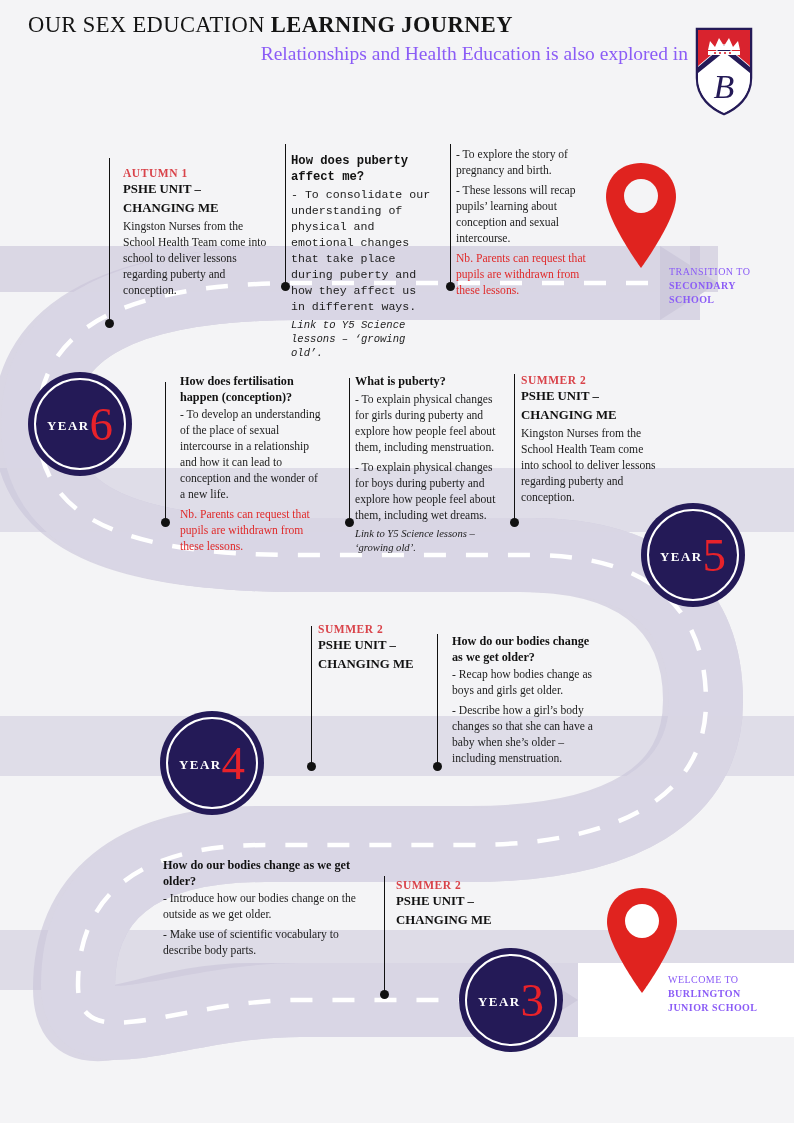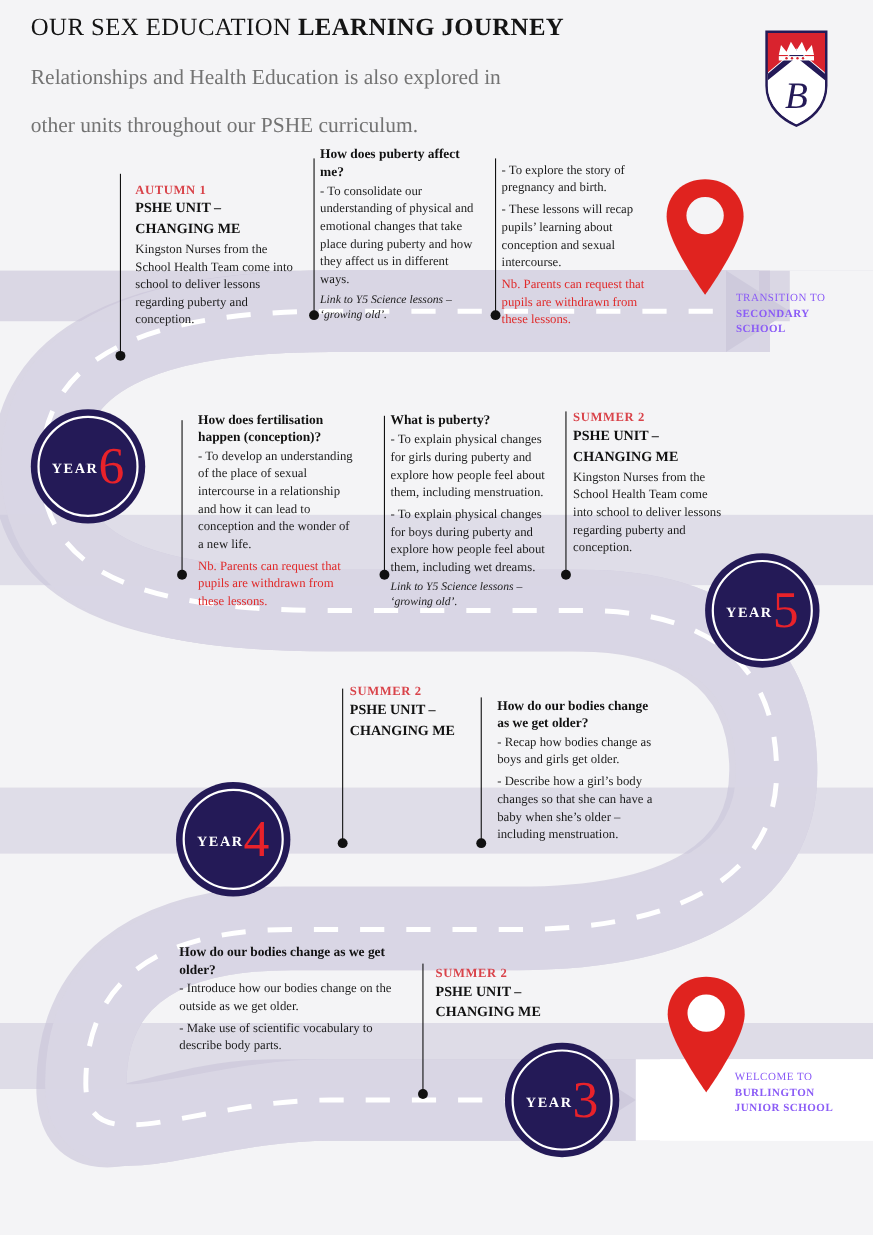--- a/index.html
+++ b/index.html
@@ -9,21 +9,21 @@
     background:#f4f4f6;
     font-family:"Liberation Serif","DejaVu Serif",serif;
     position:relative;overflow:hidden;
   }
   #stage{position:absolute;inset:0;width:679px;height:1123px;}
 
   
   .header{position:absolute;left:28px;top:10px;width:660px;}
   .hdr-line1{font-size:22.5px;letter-spacing:.4px;color:#141414;line-height:1.32;}
   .hdr-line1 b{font-weight:bold;}
-  .hdr-sub{font-size:19.5px;color:#737373;line-height:1.36;margin-top:18px;}
+  .hdr-sub{font-size:19.5px;color:#8b5cf6;line-height:1.36;margin-top:1px;text-align:right;}
 
   
   .crest{position:absolute;left:694px;top:26px;width:60px;height:90px;}
 
   
   #road{position:absolute;left:0;top:0;width:794px;height:1123px;}
 
   
   .year-badge{position:absolute;border-radius:50%;background:#241a57;
       display:flex;flex-direction:row;align-items:center;justify-content:center;}
@@ -129,21 +129,20 @@
       <polygon points="520,963 578,1000 520,1037" fill="#cecadc"></polygon>
       <polygon points="578,963 794,963 794,1037 578,1037" fill="#ffffff"></polygon>
     </g>
   </svg>
 
   <div class="header">
     <div class="hdr-line1">
       <span>OUR SEX EDUCATION </span><b>LEARNING JOURNEY</b>
     </div>
     <div class="hdr-sub">Relationships and Health Education is also explored in</div>
-    <div class="hdr-sub">other units throughout our PSHE curriculum.</div>
   </div>
 
   <svg class="crest" viewBox="0 0 60 90">
     <path d="M3 3 H57 V52 C57 72 42 83 30 88 C18 83 3 72 3 52 Z" fill="#ffffff" stroke="#241a57" stroke-width="2.5"></path>
     <path d="M4 4 H56 V40 L30 18 L4 40 Z" fill="#d9232e"></path>
     <path d="M4 41 L30 19 L56 41 V52 C56 71 41 82 30 87 C19 82 4 71 4 52 Z" fill="#ffffff"></path>
     <path d="M4 41 L30 19 L56 41 V47 L30 26 L4 47 Z" fill="#241a57"></path>
 
     <g fill="#ffffff">
       <path d="M14 24 L16 15 L21 21 L25 12 L30 20 L35 12 L39 21 L44 15 L46 24 Z"></path>
@@ -229,21 +228,21 @@
   <div class="stem" style="left:384px;top:876px;height:118px;"></div>
   <div class="stem-dot" style="left:380px;top:990px;"></div>
 
   <div class="tblock" style="left:123px;top:167px;width:152px;">
     <div class="tb-season">AUTUMN 1</div>
     <div class="tb-unit">PSHE UNIT –</div>
     <div class="tb-unit">CHANGING ME</div>
     <div class="tb-p">Kingston Nurses from the School Health Team come into school to deliver lessons regarding puberty and conception.</div>
   </div>
 
-  <div class="tblock" style="left:291px;top:133px;width:144px;">
+  <div class="tblock" style="left:291px;top:154px;width:144px;font-family:Liberation Mono, monospace;">
     <div class="tb-q">How does puberty affect me?</div>
     <div class="tb-p">- To consolidate our understanding of physical and emotional changes that take place during puberty and how they affect us in different ways.</div>
     <div class="tb-link">Link to Y5 Science lessons – ‘growing old’.</div>
   </div>
 
   <div class="tblock" style="left:456px;top:147px;width:140px;">
     <div class="tb-p">- To explore the story of pregnancy and birth.</div>
     <div class="tb-p">- These lessons will recap pupils’ learning about conception and sexual intercourse.</div>
     <div class="tb-note">Nb. Parents can request that pupils are withdrawn from these lessons.</div>
   </div>

